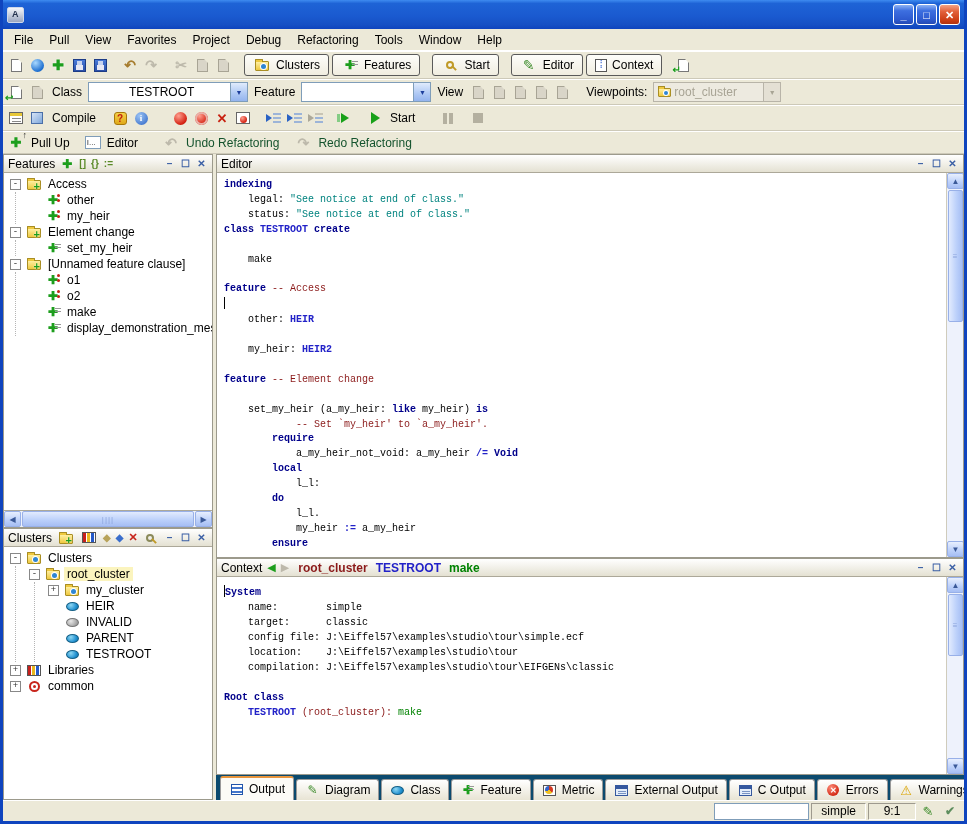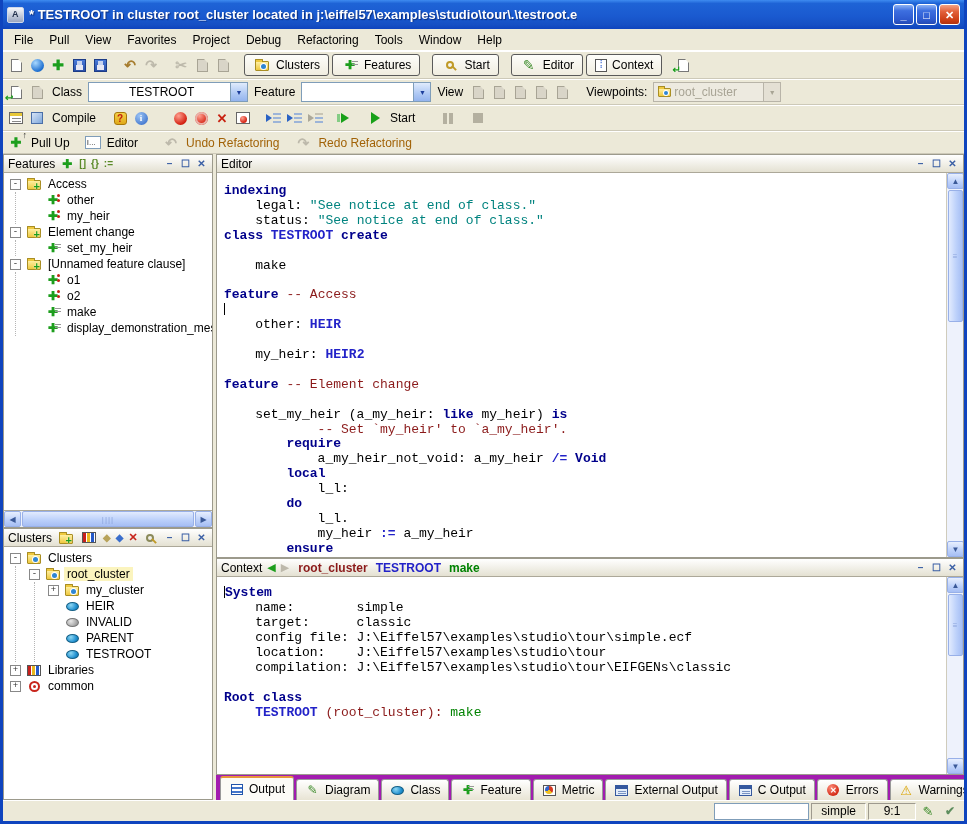--- a/index.html
+++ b/index.html
@@ -32,21 +32,21 @@
   .menubar{ height:22px; flex:none; display:flex; align-items:center; background:#ECE9D8; border-bottom:1px solid #fff; padding-left:3px;}
   .menu-item{ padding:2px 8px; font-size:12px; color:#000; }
 
   
   .toolbar{ flex:none; display:flex; align-items:center; background:#ECE9D8; border-top:1px solid #FFFFFF; border-bottom:1px solid #CDC9B8; padding:0 4px; gap:3px;}
   .tb1{ height:28px; } .tb2{ height:26px; } .tb3{ height:26px; } .tb4{ height:23px; }
   .tsep{ width:6px; flex:none; }
   .tlabel{ font-size:12px; padding:0 3px; white-space:nowrap;}
   .tbtn{ display:inline-flex; align-items:center; gap:5px; border:1px solid #5A5A5A; border-radius:3px;
     padding:2px 8px; background:linear-gradient(#FDFDFA,#F0EDE0); font-size:12px; height:22px;}
-  .graytext{ color:#a16207; }
+  .graytext{ color:#14532d; }
 
   
   .ico{ display:inline-flex; width:18px; height:17px; align-items:center; justify-content:center; position:relative; flex:none;}
   .pg{ width:11px; height:13px; background:#fff; border:1px solid #777; position:relative;}
   .pg::after{ content:''; position:absolute; right:-1px; top:-1px; border-style:solid; border-width:0 4px 4px 0; border-color:transparent #ECE9D8 transparent transparent;}
   .pg.gray{ background:#D9D5C8; border-color:#A8A495;}
   .sphere{ width:13px; height:13px; border-radius:50%; background:radial-gradient(circle at 35% 30%,#A8D8FF,#1E6FD0 70%,#14529E);}
   .sphere.red{ background:radial-gradient(circle at 35% 30%,#FFA090,#D42010 70%,#8E1205);}
   .sphere.red.ring{ box-shadow:0 0 0 2px #E8B0A8 inset; }
   .floppy{ width:13px; height:13px; background:linear-gradient(#4A7AD8,#2A4FA8); border:1px solid #1D3C86; position:relative;}
@@ -139,39 +139,39 @@
   
   .hscroll{ height:17px; flex:none; display:flex; background:#EEF2FC; border-top:1px solid #ACA899;}
   .sbtn{ width:17px; height:16px; flex:none; background:linear-gradient(#E8EFFE,#BCD0FA 60%,#A6BEF4); border:1px solid #98B0E8; border-radius:2px; color:#3B5998; font-size:8px; display:flex; align-items:center; justify-content:center;}
   .hthumb{ flex:1; margin:0 1px; background:linear-gradient(#E2EBFE,#BACFFA 60%,#A6BEF4); border:1px solid #98B0E8; border-radius:2px; display:flex; align-items:center; justify-content:center; color:#8CA4DC; font-size:8px; letter-spacing:1px;}
   .vscroll{ position:absolute; top:0; right:0; bottom:0; width:17px; background:#EEF2FC; border-left:1px solid #D0CCBC; display:flex; flex-direction:column;}
   .vthumb{ width:15px; margin:1px 0 0 0; align-self:center; background:linear-gradient(90deg,#E2EBFE,#BACFFA 60%,#A6BEF4); border:1px solid #98B0E8; border-radius:2px; display:flex; align-items:center; justify-content:center; color:#8CA4DC; font-size:8px;}
   .vfill{ flex:1;}
 
   
   .codebody{ flex:1; position:relative; background:#fff; overflow:hidden;}
-  .codearea{ position:absolute; inset:0 17px 0 0; padding:11px 2px 0 7px; font-family:"Liberation Mono","DejaVu Sans Mono",monospace; font-size:13px; line-height:14.9px; white-space:pre; overflow:hidden;}
+  .codearea{ position:absolute; inset:0 17px 0 0; padding:5px 2px 0 7px; font-family:"Liberation Mono","DejaVu Sans Mono",monospace; font-size:10px; line-height:14.9px; white-space:pre; overflow:hidden;}
   #context-panel .codearea{ line-height:15px; padding-top:8px;}
   .c-txt{ color:#000;}
   .c-kw{ color:#00008B; font-weight:bold;}
   .c-cls{ color:#2222C8; font-weight:bold;}
   .c-str{ color:#00837F;}
   .c-cmt{ color:#8B1A1A;text-align:right;}
   .c-op{ color:#2222C8; font-weight:bold;}
   .c-grn{ color:#008200;}
   .c-caret{ display:inline-block; width:1px; height:12px; background:#000; vertical-align:-2px;}
 
   
   .crumb{ font-size:12px; font-weight:bold; padding:0 4px; white-space:nowrap;}
   .crumb.maroon{ color:#8B1A1A;} .crumb.blue{ color:#2222C8;} .crumb.green{ color:#008200;}
   .navarr{ font-size:11px; line-height:11px;}
   .navarr.on{ color:#1D9E1D;} .navarr.off{ color:#BDB9AB;}
 
   
-  .tabbar{ height:25px; flex:none; display:flex; align-items:flex-end; gap:2px; padding:2px 2px 0 4px; background:#a21caf;}
+  .tabbar{ height:25px; flex:none; display:flex; align-items:flex-end; gap:2px; padding:2px 2px 0 4px; background:#0c4a6e;}
   .tab{ display:flex; align-items:center; gap:5px; height:21px; padding:0 8px; border:1px solid #999; border-bottom:none; border-radius:3px 3px 0 0; background:linear-gradient(#FFFFFF,#E8E4D4); font-size:12px; white-space:nowrap;}
   .tab.active{ background:#FCFBF6; height:24px; border-top:2px solid #E8953D;}
   .tico{ display:inline-flex; width:15px; height:13px; align-items:center; justify-content:center; position:relative; flex:none;}
   .t-out{ width:12px; height:11px; border:1px solid #2255AA; background:repeating-linear-gradient(#fff 0 2px,#4477CC 2px 4px);}
   .t-con{ width:13px; height:11px; border:1px solid #35589E; background:#E4EDFA; position:relative;}
   .t-con::before{ content:''; position:absolute; top:0; left:0; right:0; height:3px; background:#35589E;}
   .t-con::after{ content:''; position:absolute; left:2px; top:5px; width:8px; height:1px; background:#7A94C4; box-shadow:0 2px 0 #7A94C4;}
   .t-err{ width:12px; height:12px; border-radius:50%; background:radial-gradient(circle at 35% 30%,#FF8C7A,#D42D18 70%); color:#fff; font-size:8px; font-weight:bold; display:flex; align-items:center; justify-content:center;}
   .t-warn{ color:#D9A300; font-size:13px; line-height:13px;}
   .t-metric{ width:13px; height:11px; border:1px solid #555; background:#fff; display:flex; align-items:center; justify-content:center;}
@@ -184,21 +184,20 @@
   .scell{ border:1px solid; border-color:#9E9A8E #FFFFFF #FFFFFF #9E9A8E; padding:0 9px; height:17px; display:flex; align-items:center; margin-left:2px;}
   .sico{ width:20px; height:17px; display:flex; align-items:center; justify-content:center; margin-left:2px;}
 </style>
 </head>
 <body>
 
 <div class="window">
 
   <div class="titlebar">
     <span class="appicon"></span>
-    <span class="title-text">* TESTROOT  in cluster root_cluster   located in j:\eiffel57\examples\studio\tour\.\testroot.e</span>
     <span class="winbtns">
       <span class="wbtn">
           <span>_</span>
         </span>
       <span class="wbtn">
           <span>□</span>
         </span>
       <span class="wbtn close">
           <span>✕</span>
         </span>

